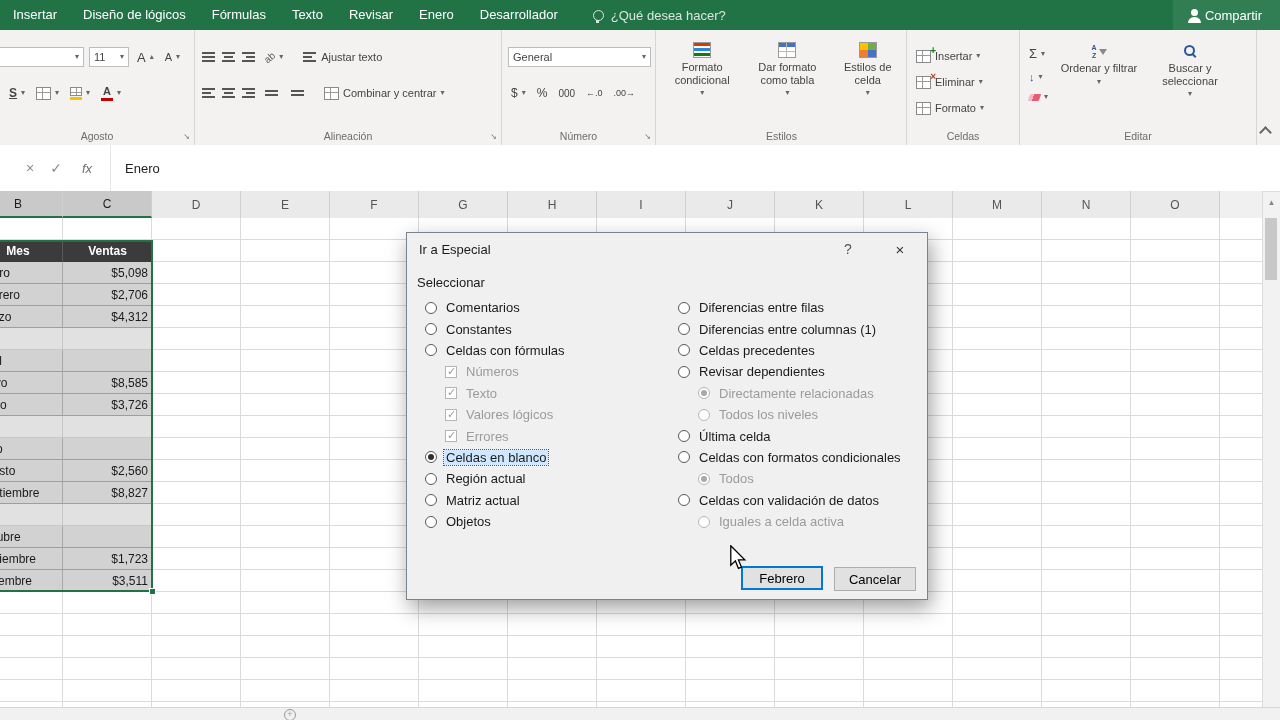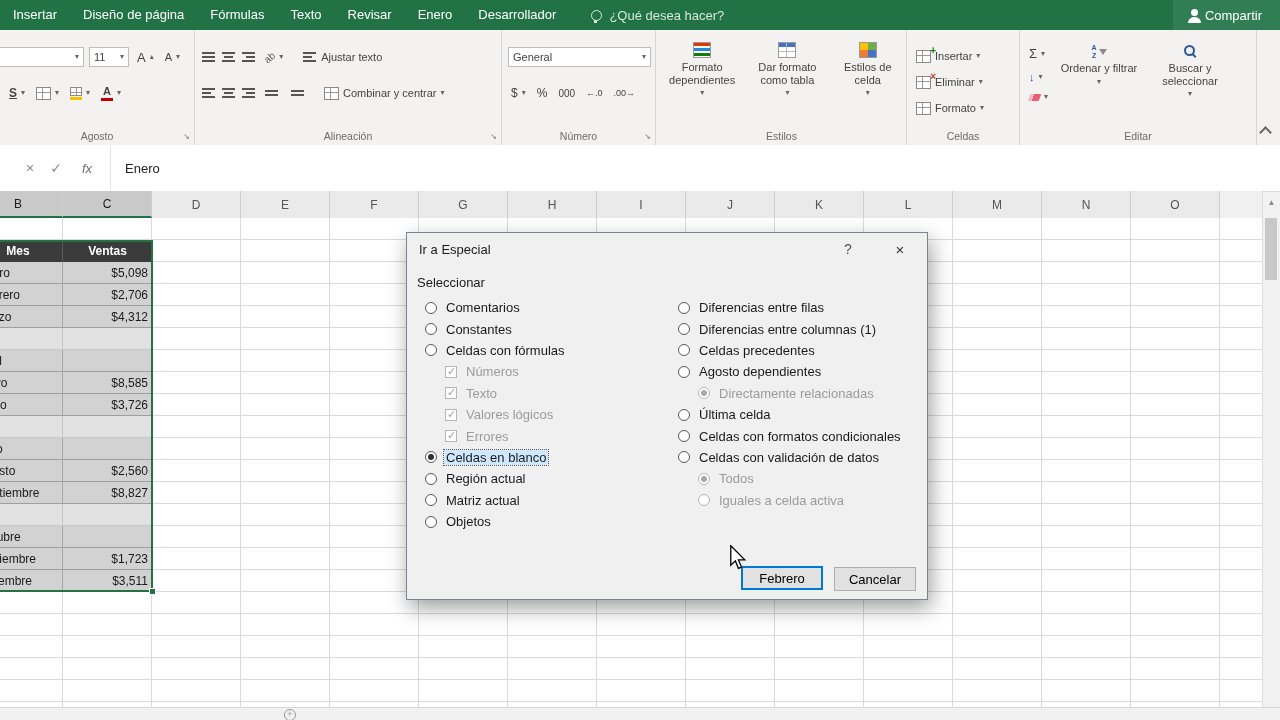--- a/index.html
+++ b/index.html
@@ -122,21 +122,21 @@
   .dbtn.ok{left:334px;top:333px;border:2px solid #0078d7}
   .dbtn.cancel{left:427px;top:334px}
   .cursor{position:absolute;left:729px;top:545px;pointer-events:none}
 </style>
 </head>
 <body>
 
 <div class="tabbar">
   <div class="tabs">
       <div class="rtab">Insertar</div>
-      <div class="rtab">Diseño de página</div>
+      <div class="rtab">Diseño de lógicos</div>
       <div class="rtab">Fórmulas</div>
       <div class="rtab">Texto</div>
       <div class="rtab">Revisar</div>
       <div class="rtab">Enero</div>
       <div class="rtab">Desarrollador</div>
     </div>
   <div class="search">
     <span class="bulb"></span>
     <span>¿Qué desea hacer?</span>
   </div>
@@ -289,21 +289,21 @@
         </span>
     </div>
     <div class="glabel">Número</div>
     <div class="launcher">↘</div>
   </div>
 
   <div class="rgroup" style="left:657px;width:249px">
     <div class="rrow" style="top:10px;height:84px;align-items:flex-start">
       <span class="bigbtn" style="width:80px">
           <span class="ic-fc"></span>
-          <span>Formato dependientes</span>
+          <span>Formato condicional</span>
           <span class="caret">▾</span>
         </span>
       <span class="bigbtn" style="width:84px">
           <span class="ic-dft"></span>
           <span>Dar formato como tabla</span>
           <span class="caret">▾</span>
         </span>
       <span class="bigbtn" style="width:70px">
           <span class="ic-ec"></span>
           <span>Estilos de celda</span>
@@ -541,41 +541,45 @@
       <div class="opt">
         <span class="radio"></span>
         <span class="olabel">Diferencias entre columnas (1)</span>
       </div>
       <div class="opt">
         <span class="radio"></span>
         <span class="olabel">Celdas precedentes</span>
       </div>
       <div class="opt">
         <span class="radio"></span>
-        <span class="olabel">Agosto dependientes</span>
+        <span class="olabel">Revisar dependientes</span>
       </div>
       <div class="opt indent disabled">
         <span class="radio checked"></span>
         <span class="olabel">Directamente relacionadas</span>
       </div>
+      <div class="opt indent disabled">
+        <span class="radio"></span>
+        <span class="olabel">Todos los niveles</span>
+      </div>
       <div class="opt">
         <span class="radio"></span>
         <span class="olabel">Última celda</span>
       </div>
       <div class="opt">
         <span class="radio"></span>
         <span class="olabel">Celdas con formatos condicionales</span>
-      </div>
-      <div class="opt">
-        <span class="radio"></span>
-        <span class="olabel">Celdas con validación de datos</span>
       </div>
       <div class="opt indent disabled">
         <span class="radio checked"></span>
         <span class="olabel">Todos</span>
+      </div>
+      <div class="opt">
+        <span class="radio"></span>
+        <span class="olabel">Celdas con validación de datos</span>
       </div>
       <div class="opt indent disabled">
         <span class="radio"></span>
         <span class="olabel">Iguales a celda activa</span>
       </div>
     </div>
   <div class="dbtn ok">Febrero</div>
   <div class="dbtn cancel">Cancelar</div>
 </div>
 

